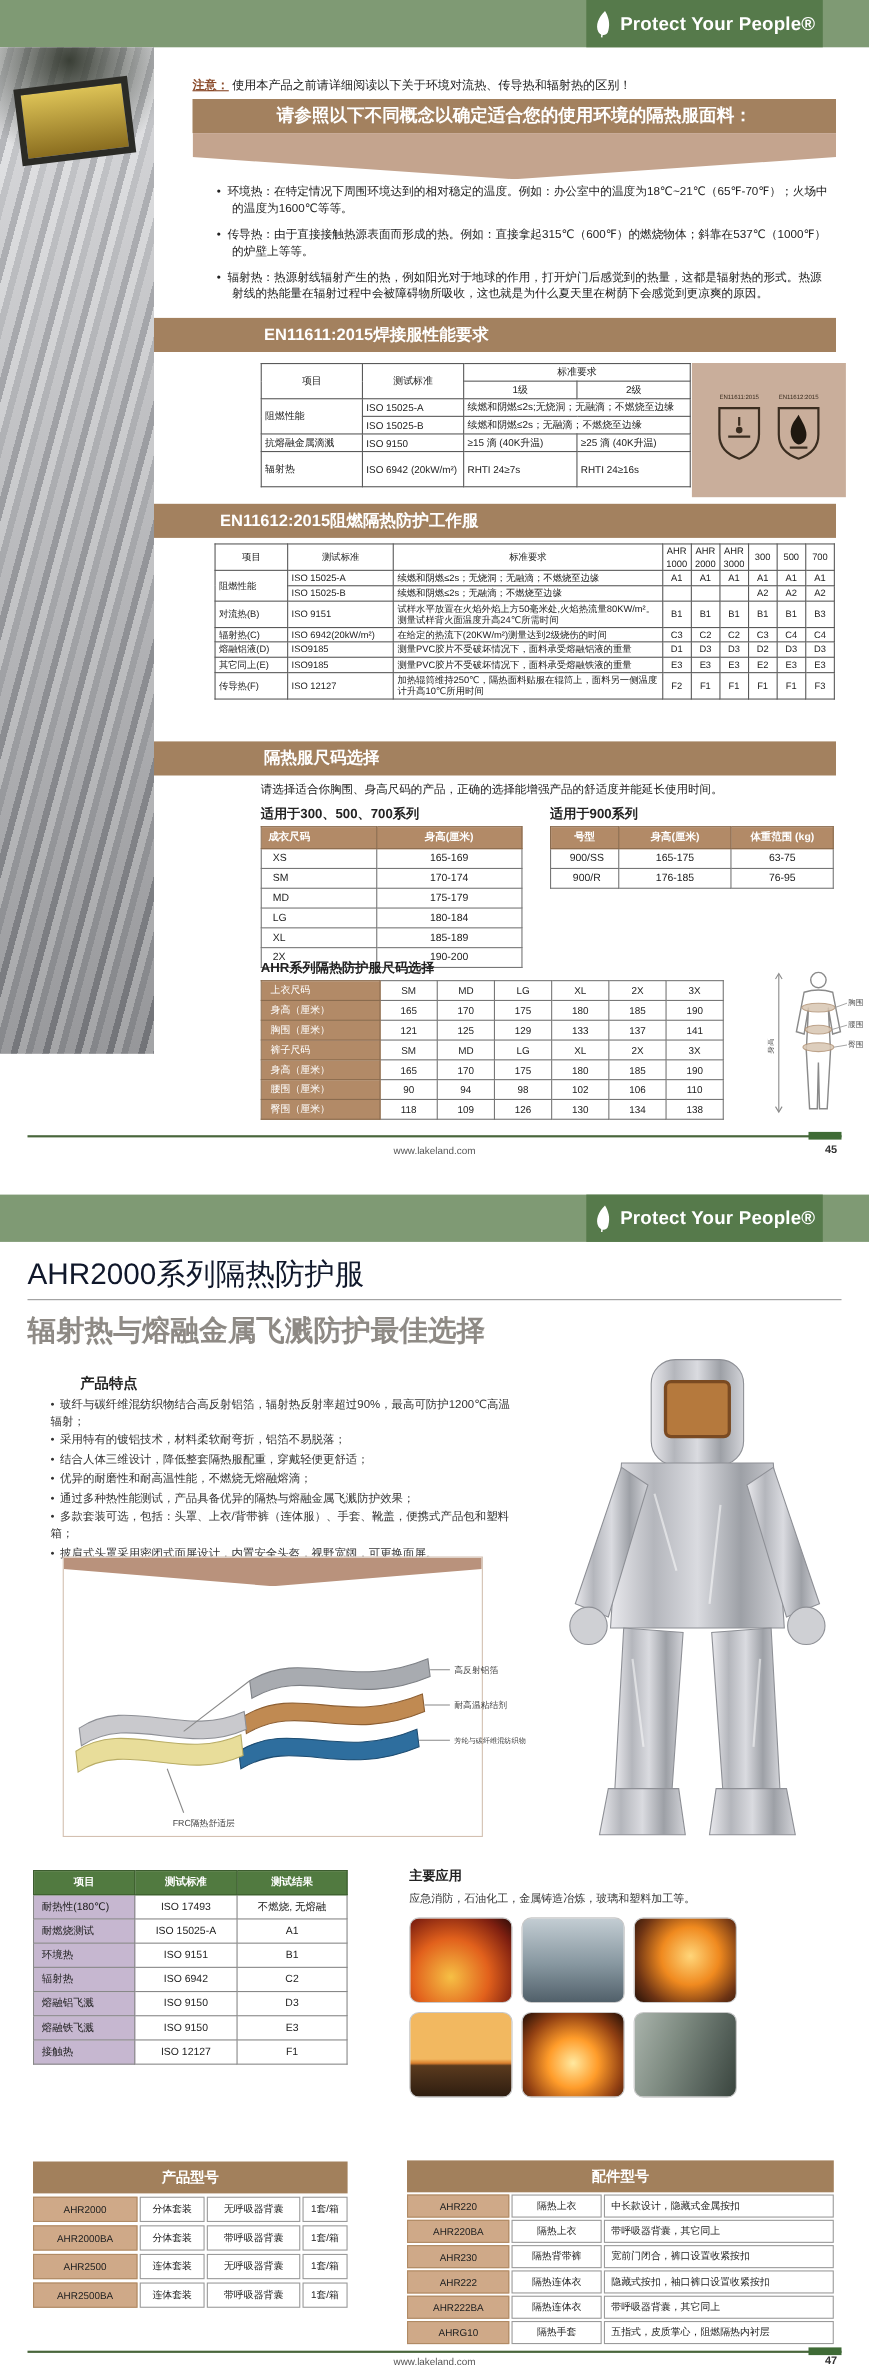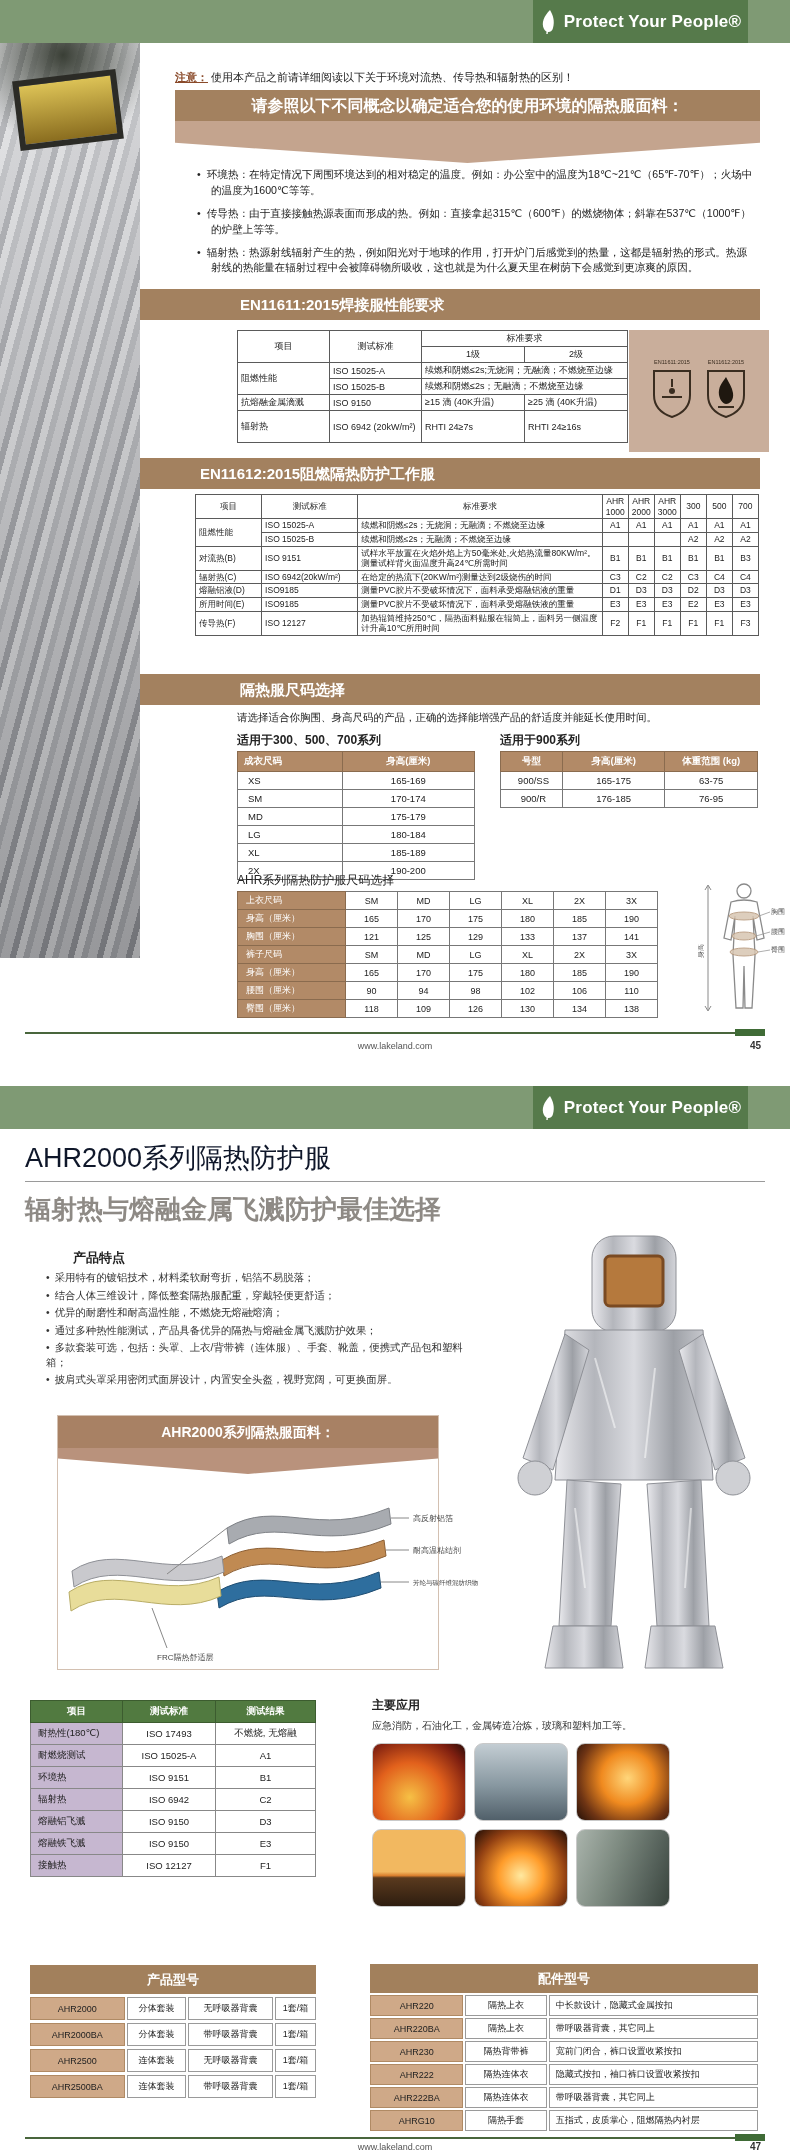--- a/index.html
+++ b/index.html
@@ -244,21 +244,21 @@
     <td>ISO9185</td>
     <td>测量PVC胶片不受破坏情况下，面料承受熔融铝液的重量</td>
   <td class="gr">D1</td>
         <td class="gr">D3</td>
         <td class="gr">D3</td>
         <td class="gr">D2</td>
         <td class="gr">D3</td>
         <td class="gr">D3</td>
       </tr>
   <tr>
-    <td>所用时间(E)</td>
+    <td>其它同上(E)</td>
     <td>ISO9185</td>
     <td>测量PVC胶片不受破坏情况下，面料承受熔融铁液的重量</td>
   <td class="gr">E3</td>
         <td class="gr">E3</td>
         <td class="gr">E3</td>
         <td class="gr">E2</td>
         <td class="gr">E3</td>
         <td class="gr">E3</td>
       </tr>
   <tr>
@@ -339,21 +339,21 @@
         <td>63-75</td>
       </tr>
       <tr>
         <td>900/R</td>
         <td>176-185</td>
         <td>76-95</td>
       </tr>
     </tbody>
 </table>
 
-<div class="abs" style="left:237px;top:872px;font-size:12px;font-weight:normal;">AHR系列隔热防护服尺码选择</div>
+<div class="abs" style="left:237px;top:872px;font-size:12px;font-weight:bold;">AHR系列隔热防护服尺码选择</div>
 <table class="abs tahr" style="left:237px;top:891px;">
   <colgroup>
       <col style="width:108px">
       <col style="width:52px">
       <col style="width:52px">
       <col style="width:52px">
       <col style="width:52px">
       <col style="width:52px">
       <col style="width:52px">
     </colgroup>
@@ -455,20 +455,21 @@
     <span class="brandtext">Protect Your People®</span>
   </div>
 </div>
 
 <div class="abs" style="left:25px;top:1140px;font-size:27px;color:#0f172a;">AHR2000系列隔热防护服</div>
 <div class="abs" style="left:25px;top:1181px;width:740px;height:1px;background:#9a9a9a;"></div>
 <div class="abs" style="left:25px;top:1192px;font-size:26px;font-weight:bold;color:#8e8a85;">辐射热与熔融金属飞溅防护最佳选择</div>
 
 <div class="abs" style="left:73px;top:1249px;font-size:13px;font-weight:bold;">产品特点</div>
 <ul class="abs feat" style="left:46px;top:1271px;width:420px;">
+  <li>玻纤与碳纤维混纺织物结合高反射铝箔，辐射热反射率超过90%，最高可防护1200℃高温辐射；</li>
   <li>采用特有的镀铝技术，材料柔软耐弯折，铝箔不易脱落；</li>
   <li>结合人体三维设计，降低整套隔热服配重，穿戴轻便更舒适；</li>
   <li>优异的耐磨性和耐高温性能，不燃烧无熔融熔滴；</li>
   <li>通过多种热性能测试，产品具备优异的隔热与熔融金属飞溅防护效果；</li>
   <li>多款套装可选，包括：头罩、上衣/背带裤（连体服）、手套、靴盖，便携式产品包和塑料箱；</li>
   <li>披肩式头罩采用密闭式面屏设计，内置安全头盔，视野宽阔，可更换面屏。</li>
 </ul>
 
 <svg class="abs" style="left:495px;top:1228px;" width="275" height="448" viewBox="0 0 275 448">
   <defs>
@@ -488,21 +489,20 @@
   <circle cx="40" cy="250" r="17" fill="#cfd0d4" stroke="#8e9096"></circle>
   <circle cx="238" cy="250" r="17" fill="#cfd0d4" stroke="#8e9096"></circle>
   <path d="M72 252 L64 398 L116 398 L126 256 Z" fill="url(#foil)" stroke="#8e9096"></path>
   <path d="M206 252 L214 398 L162 398 L152 256 Z" fill="url(#foil)" stroke="#8e9096"></path>
   <path d="M58 398 L122 398 L128 440 L50 440 Z" fill="url(#foil)" stroke="#8e9096"></path>
   <path d="M220 398 L156 398 L150 440 L228 440 Z" fill="url(#foil)" stroke="#8e9096"></path>
   <path d="M100 130 L120 200 M160 140 L150 230 M80 280 L90 360 M196 280 L190 360" stroke="#ffffff" stroke-width="2" opacity=".5" fill="none"></path>
 </svg>
 
 <div class="abs fabricpanel" style="left:57px;top:1415px;width:380px;height:253px;">
-  <div class="fabbanner">AHR2000系列隔热服面料：</div>
   <div class="fabchev"></div>
 </div>
 <svg class="abs" style="left:57px;top:1476px;" width="421" height="192" viewBox="0 0 421 192">
   <path d="M170 52 C220 22 260 62 332 32 L334 48 C262 78 222 38 172 68 Z" fill="#a8abb0" stroke="#7e8186"></path>
   <path d="M165 84 C215 54 255 94 327 64 L329 80 C257 110 217 70 167 100 Z" fill="#c08a52" stroke="#8d5f33"></path>
   <path d="M160 116 C210 86 250 126 322 96 L324 112 C252 142 212 102 162 132 Z" fill="#2e6e9e" stroke="#1e4d72"></path>
   <path d="M15 95 C60 65 110 105 165 80 L167 96 C112 121 62 81 17 111 Z" fill="#c9c9cd" stroke="#8e9096"></path>
   <path d="M12 116 C57 86 107 126 162 101 L164 120 C109 145 59 105 14 135 Z" fill="#e8dd9a" stroke="#b9ad66"></path>
   <line x1="334" y1="42" x2="352" y2="42" stroke="#888" stroke-width="1"></line>
   <line x1="329" y1="74" x2="352" y2="74" stroke="#888" stroke-width="1"></line>

